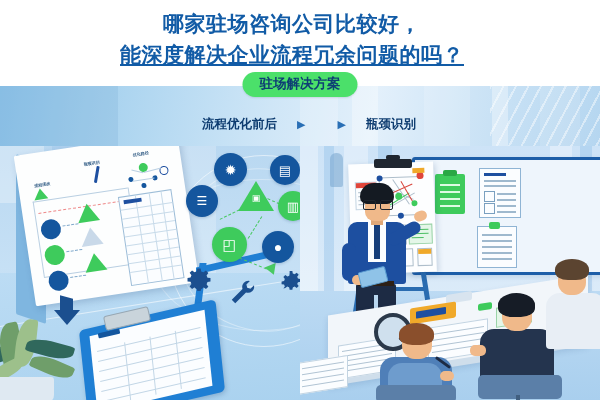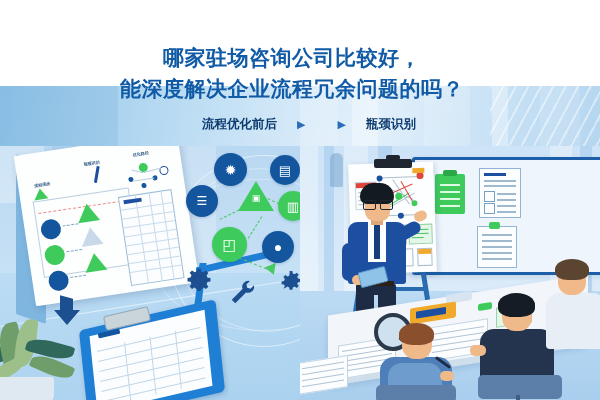--- a/index.html
+++ b/index.html
@@ -8,23 +8,23 @@
     font-family:"Liberation Sans","DejaVu Sans",sans-serif;
     background:#ffffff;
   }
   .stage{position:relative;width:600px;height:400px;overflow:hidden;background:#fff;}
 
   
   .header{position:absolute;left:0;top:0;width:600px;height:86px;background:#ffffff;z-index:40;}
   .title{
     position:absolute;left:0;top:8px;width:584px;text-align:center;
     color:#115ba6;font-weight:bold;font-size:21px;line-height:31px;
-    letter-spacing:.5px;white-space:nowrap;margin-top:34px;
+    letter-spacing:.5px;white-space:nowrap;
   }
-  .title .l2{display:block;}
+  .title .l2{display:block;text-decoration:underline;}
 
   
   .banner{
     position:absolute;left:0;top:86px;width:600px;height:60px;z-index:30;
     background:linear-gradient(100deg,#8ec4ea 0%,#a9d3ef 18%,#cfe6f7 45%,#e3f0fb 62%,#cde4f6 78%,#b5d6f0 100%);
     overflow:hidden;
   }
   .banner .pane{position:absolute;top:0;height:60px;background:rgba(255,255,255,.20);}
   .banner .pane.p1{left:300px;width:38px;}
   .banner .pane.p2{left:352px;width:26px;background:rgba(255,255,255,.32);}
@@ -238,20 +238,23 @@
   <div class="banner">
     <div class="pane dk"></div>
     <div class="pane p1"></div>
     <div class="pane p2"></div>
     <div class="pane p3"></div>
     <div class="pane p4"></div>
     <div class="pane p5"></div>
     <div class="diag"></div>
   </div>
 
+  <div class="badge">
+    <span>驻场解决方案</span>
+  </div>
 
   <div class="crumbs">
     <span class="crumb c1">流程优化前后</span>
     <span class="sep">▶</span>
     <span class="sep">▶</span>
     <span class="crumb">瓶颈识别</span>
   </div>
 
   <div class="scene">
 

